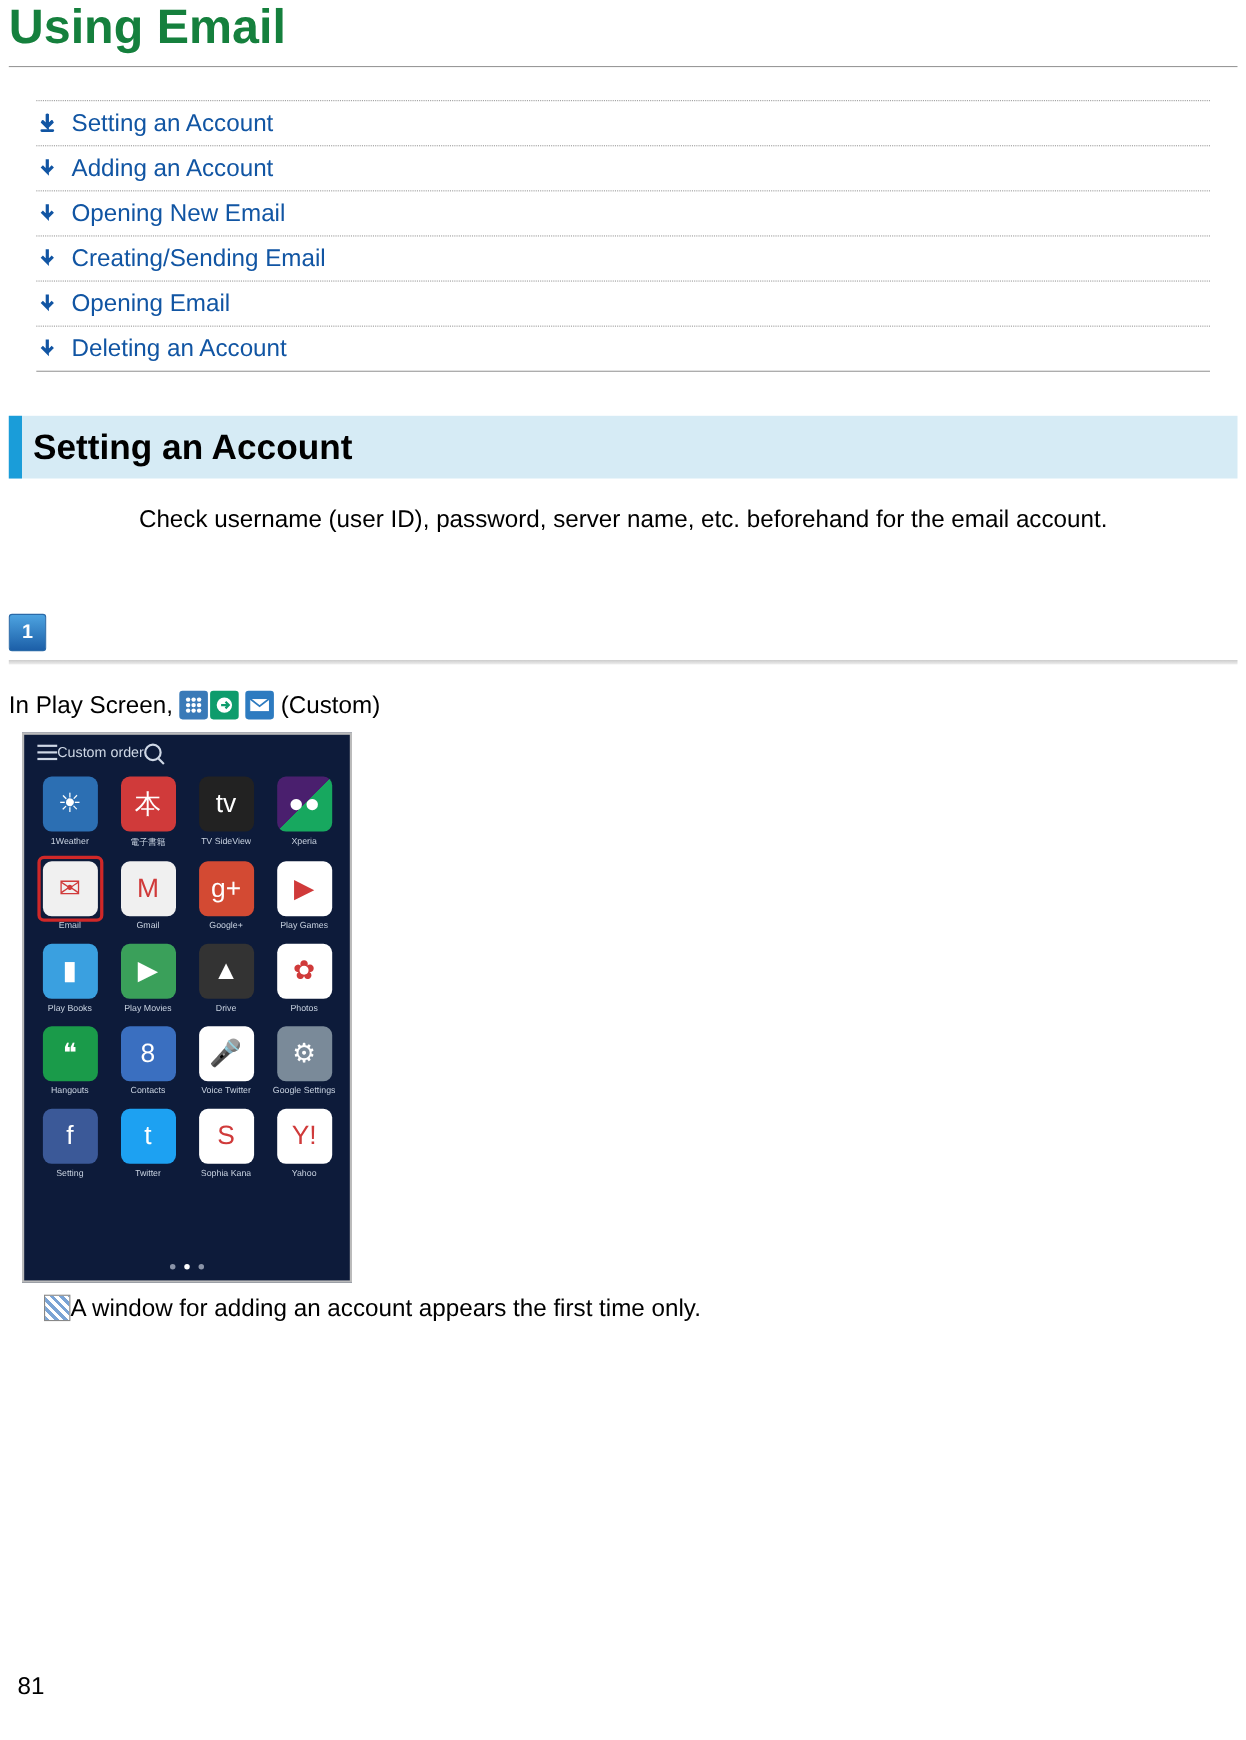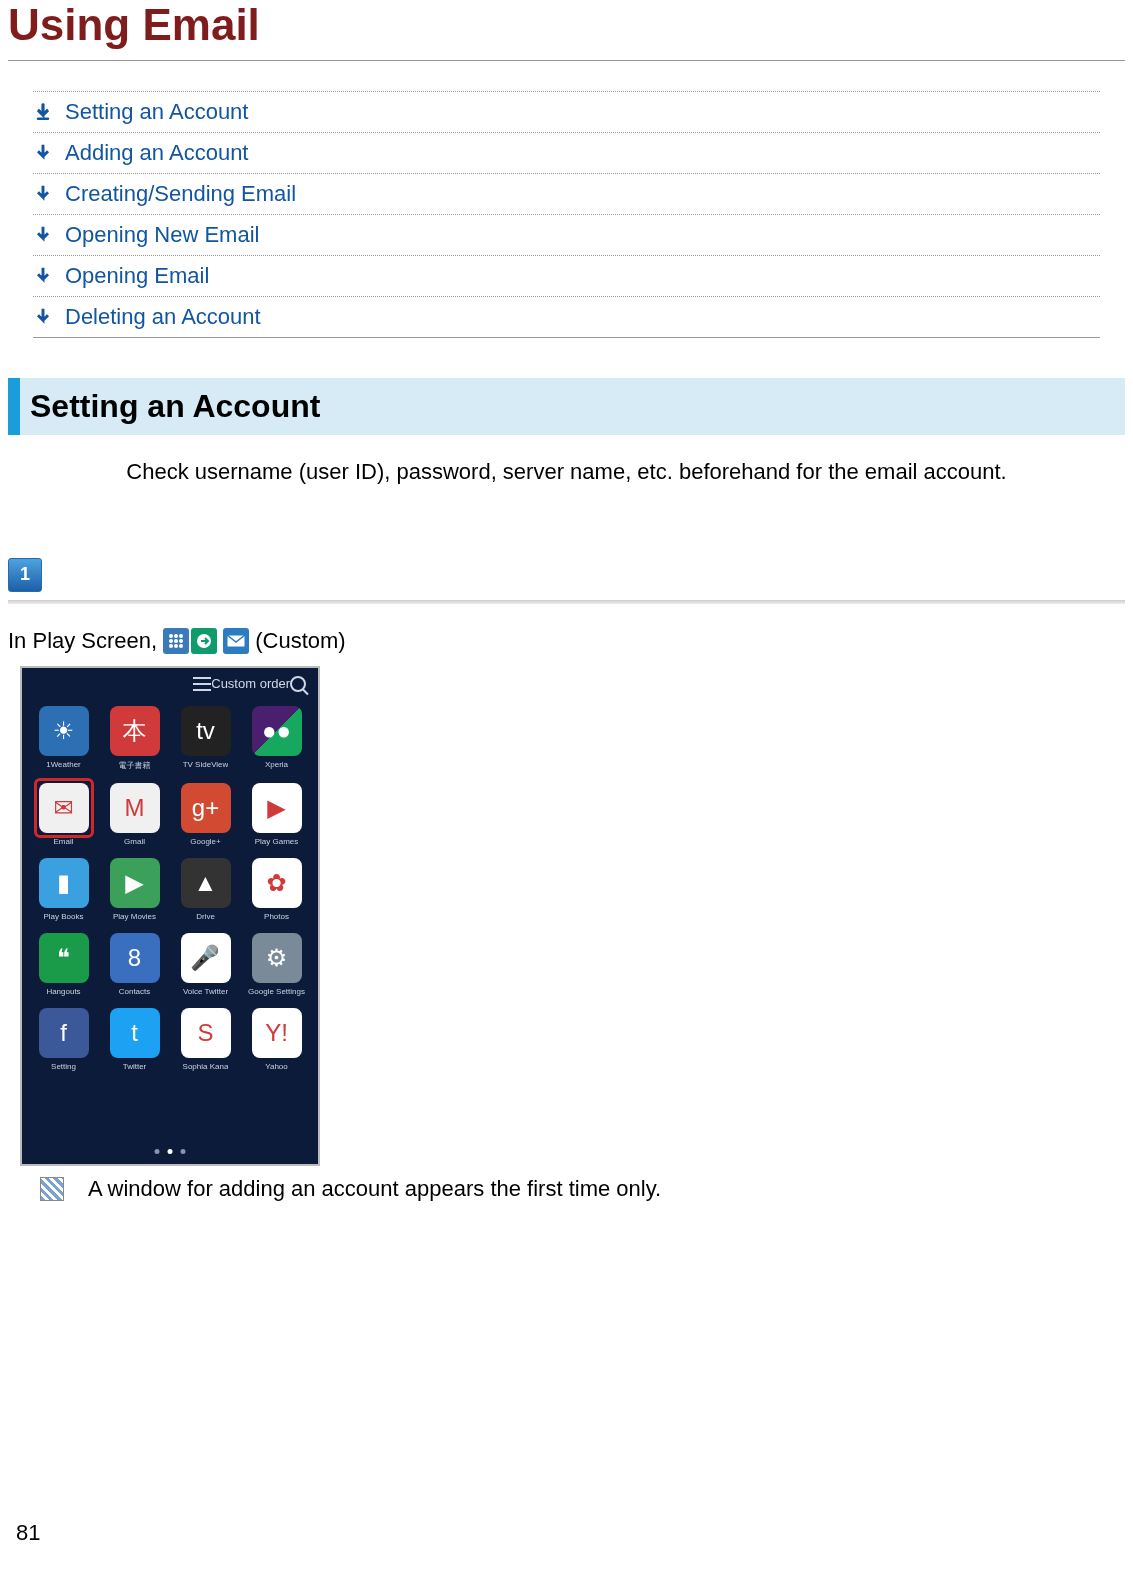--- a/index.html
+++ b/index.html
@@ -7,21 +7,21 @@
       font-family: Arial, Helvetica, sans-serif;
       width: 1133px;
       min-height: 1582px;
       background: #fff;
       color: #000;
       padding: 0 8px;
     }
     .page-title {
       font-size: 44px;
       font-weight: bold;
-      color: #7f1d1d;
+      color: #15803d;
       margin-bottom: 10px;
     }
     .title-underline {
       border-bottom: 1px solid #999;
       margin-bottom: 30px;
     }
     .toc {
       margin: 0 25px 40px 25px;
       border-bottom: 1px solid #999;
     }
@@ -120,21 +120,21 @@
       width: 300px;
       height: 500px;
       background: #0d1b3a;
       border: 2px solid #bbb;
       margin: 0 0 10px 12px;
       position: relative;
       overflow: hidden;
     }
     .sc-top {
       display: flex;
-      justify-content: flex-end;
+      justify-content: flex-start;
       align-items: center;
       padding: 8px 12px;
       color: #cfd8e6;
       font-size: 13px;
     }
     .sc-menu-icon {
       width: 18px;
       height: 14px;
       display: flex;
       flex-direction: column;
@@ -210,21 +210,21 @@
       width: 5px;
       height: 5px;
       background: #8a94a8;
       border-radius: 50%;
     }
     .sc-dots span.active { background: #fff; }
     .result-note {
       font-size: 22px;
       display: flex;
       align-items: center;
-      gap: 24px;
+      gap: 0;
       margin-bottom: 21px;
       padding-left: 32px;
     }
     .result-icon {
       width: 24px;
       height: 24px;
       background: repeating-linear-gradient(45deg, #7aa3d4, #7aa3d4 3px, #fff 3px, #fff 6px);
       border: 1px solid #888;
       flex-shrink: 0;
     }
@@ -256,27 +256,27 @@
   <div class="toc-item">
     <svg class="toc-arrow" viewBox="0 0 24 24">
           <path d="M12 2 L12 16 L6 10 M12 16 L18 10" stroke="#1155a3" stroke-width="3.5" fill="none"></path>
         </svg>
     <span class="toc-label">Adding an Account</span>
   </div>
   <div class="toc-item">
     <svg class="toc-arrow" viewBox="0 0 24 24">
           <path d="M12 2 L12 16 L6 10 M12 16 L18 10" stroke="#1155a3" stroke-width="3.5" fill="none"></path>
         </svg>
+    <span class="toc-label">Opening New Email</span>
+  </div>
+  <div class="toc-item">
+    <svg class="toc-arrow" viewBox="0 0 24 24">
+          <path d="M12 2 L12 16 L6 10 M12 16 L18 10" stroke="#1155a3" stroke-width="3.5" fill="none"></path>
+        </svg>
     <span class="toc-label">Creating/Sending Email</span>
-  </div>
-  <div class="toc-item">
-    <svg class="toc-arrow" viewBox="0 0 24 24">
-          <path d="M12 2 L12 16 L6 10 M12 16 L18 10" stroke="#1155a3" stroke-width="3.5" fill="none"></path>
-        </svg>
-    <span class="toc-label">Opening New Email</span>
   </div>
   <div class="toc-item">
     <svg class="toc-arrow" viewBox="0 0 24 24">
           <path d="M12 2 L12 16 L6 10 M12 16 L18 10" stroke="#1155a3" stroke-width="3.5" fill="none"></path>
         </svg>
     <span class="toc-label">Opening Email</span>
   </div>
   <div class="toc-item">
     <svg class="toc-arrow" viewBox="0 0 24 24">
           <path d="M12 2 L12 16 L6 10 M12 16 L18 10" stroke="#1155a3" stroke-width="3.5" fill="none"></path>

